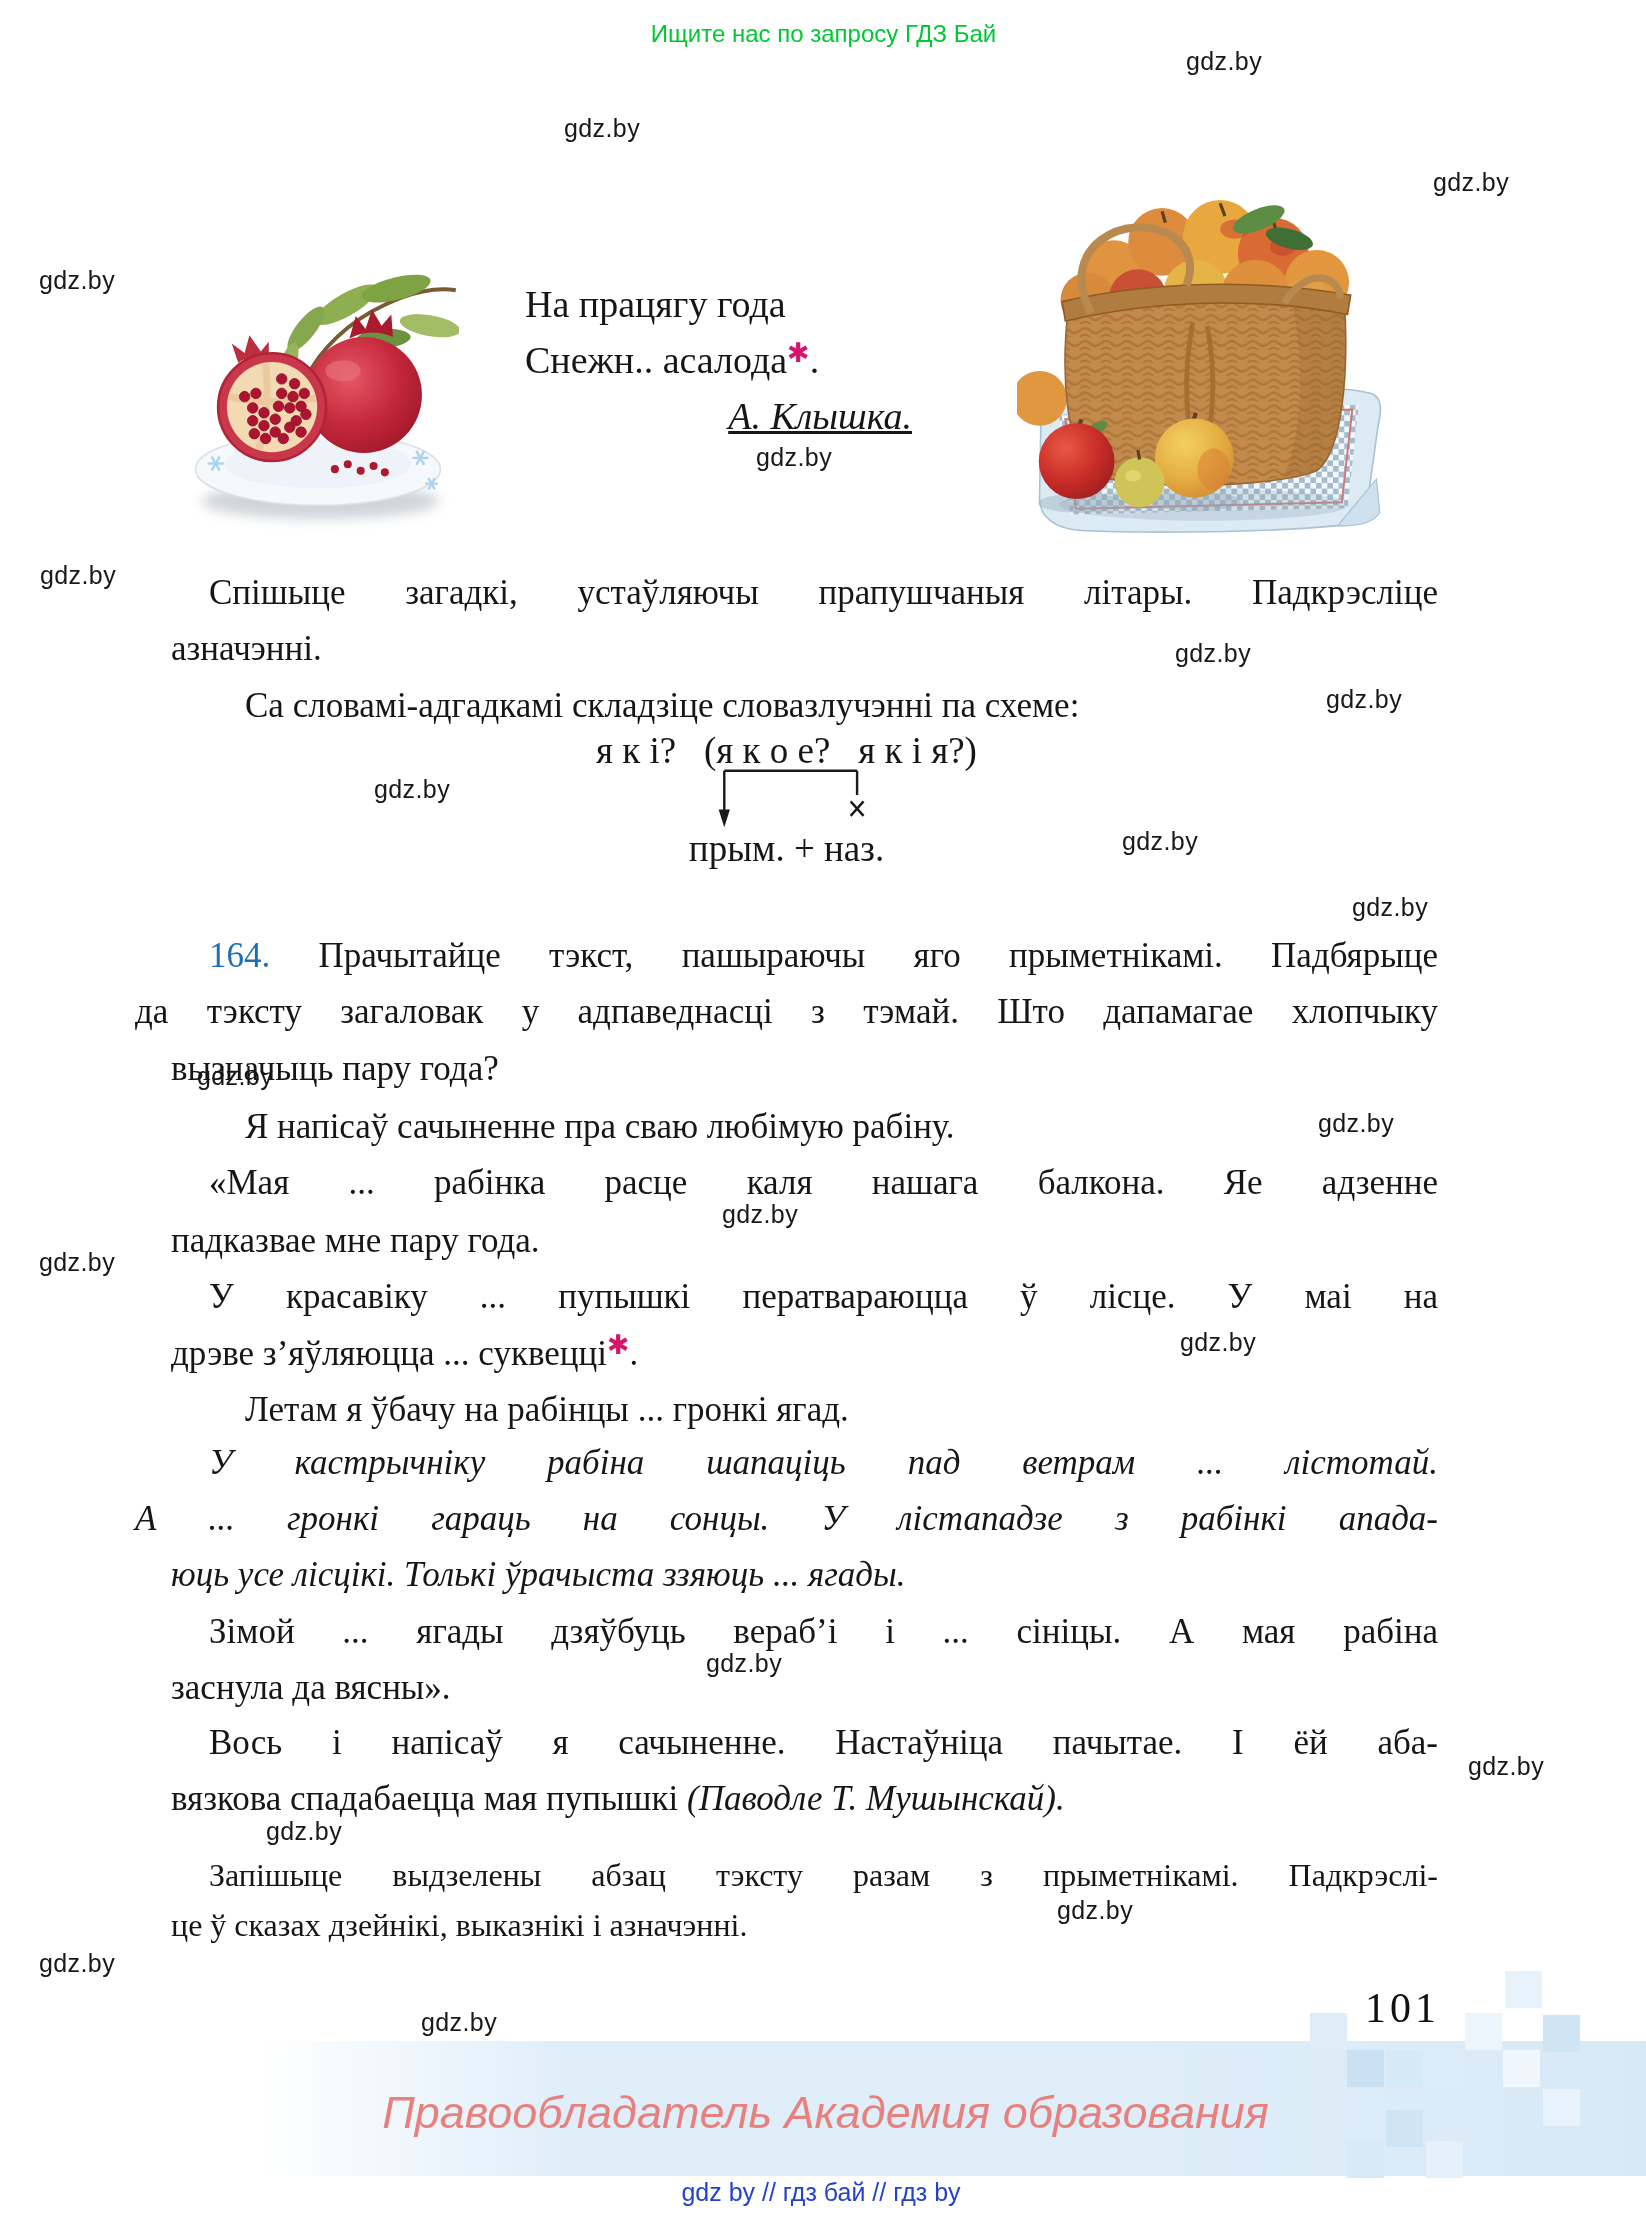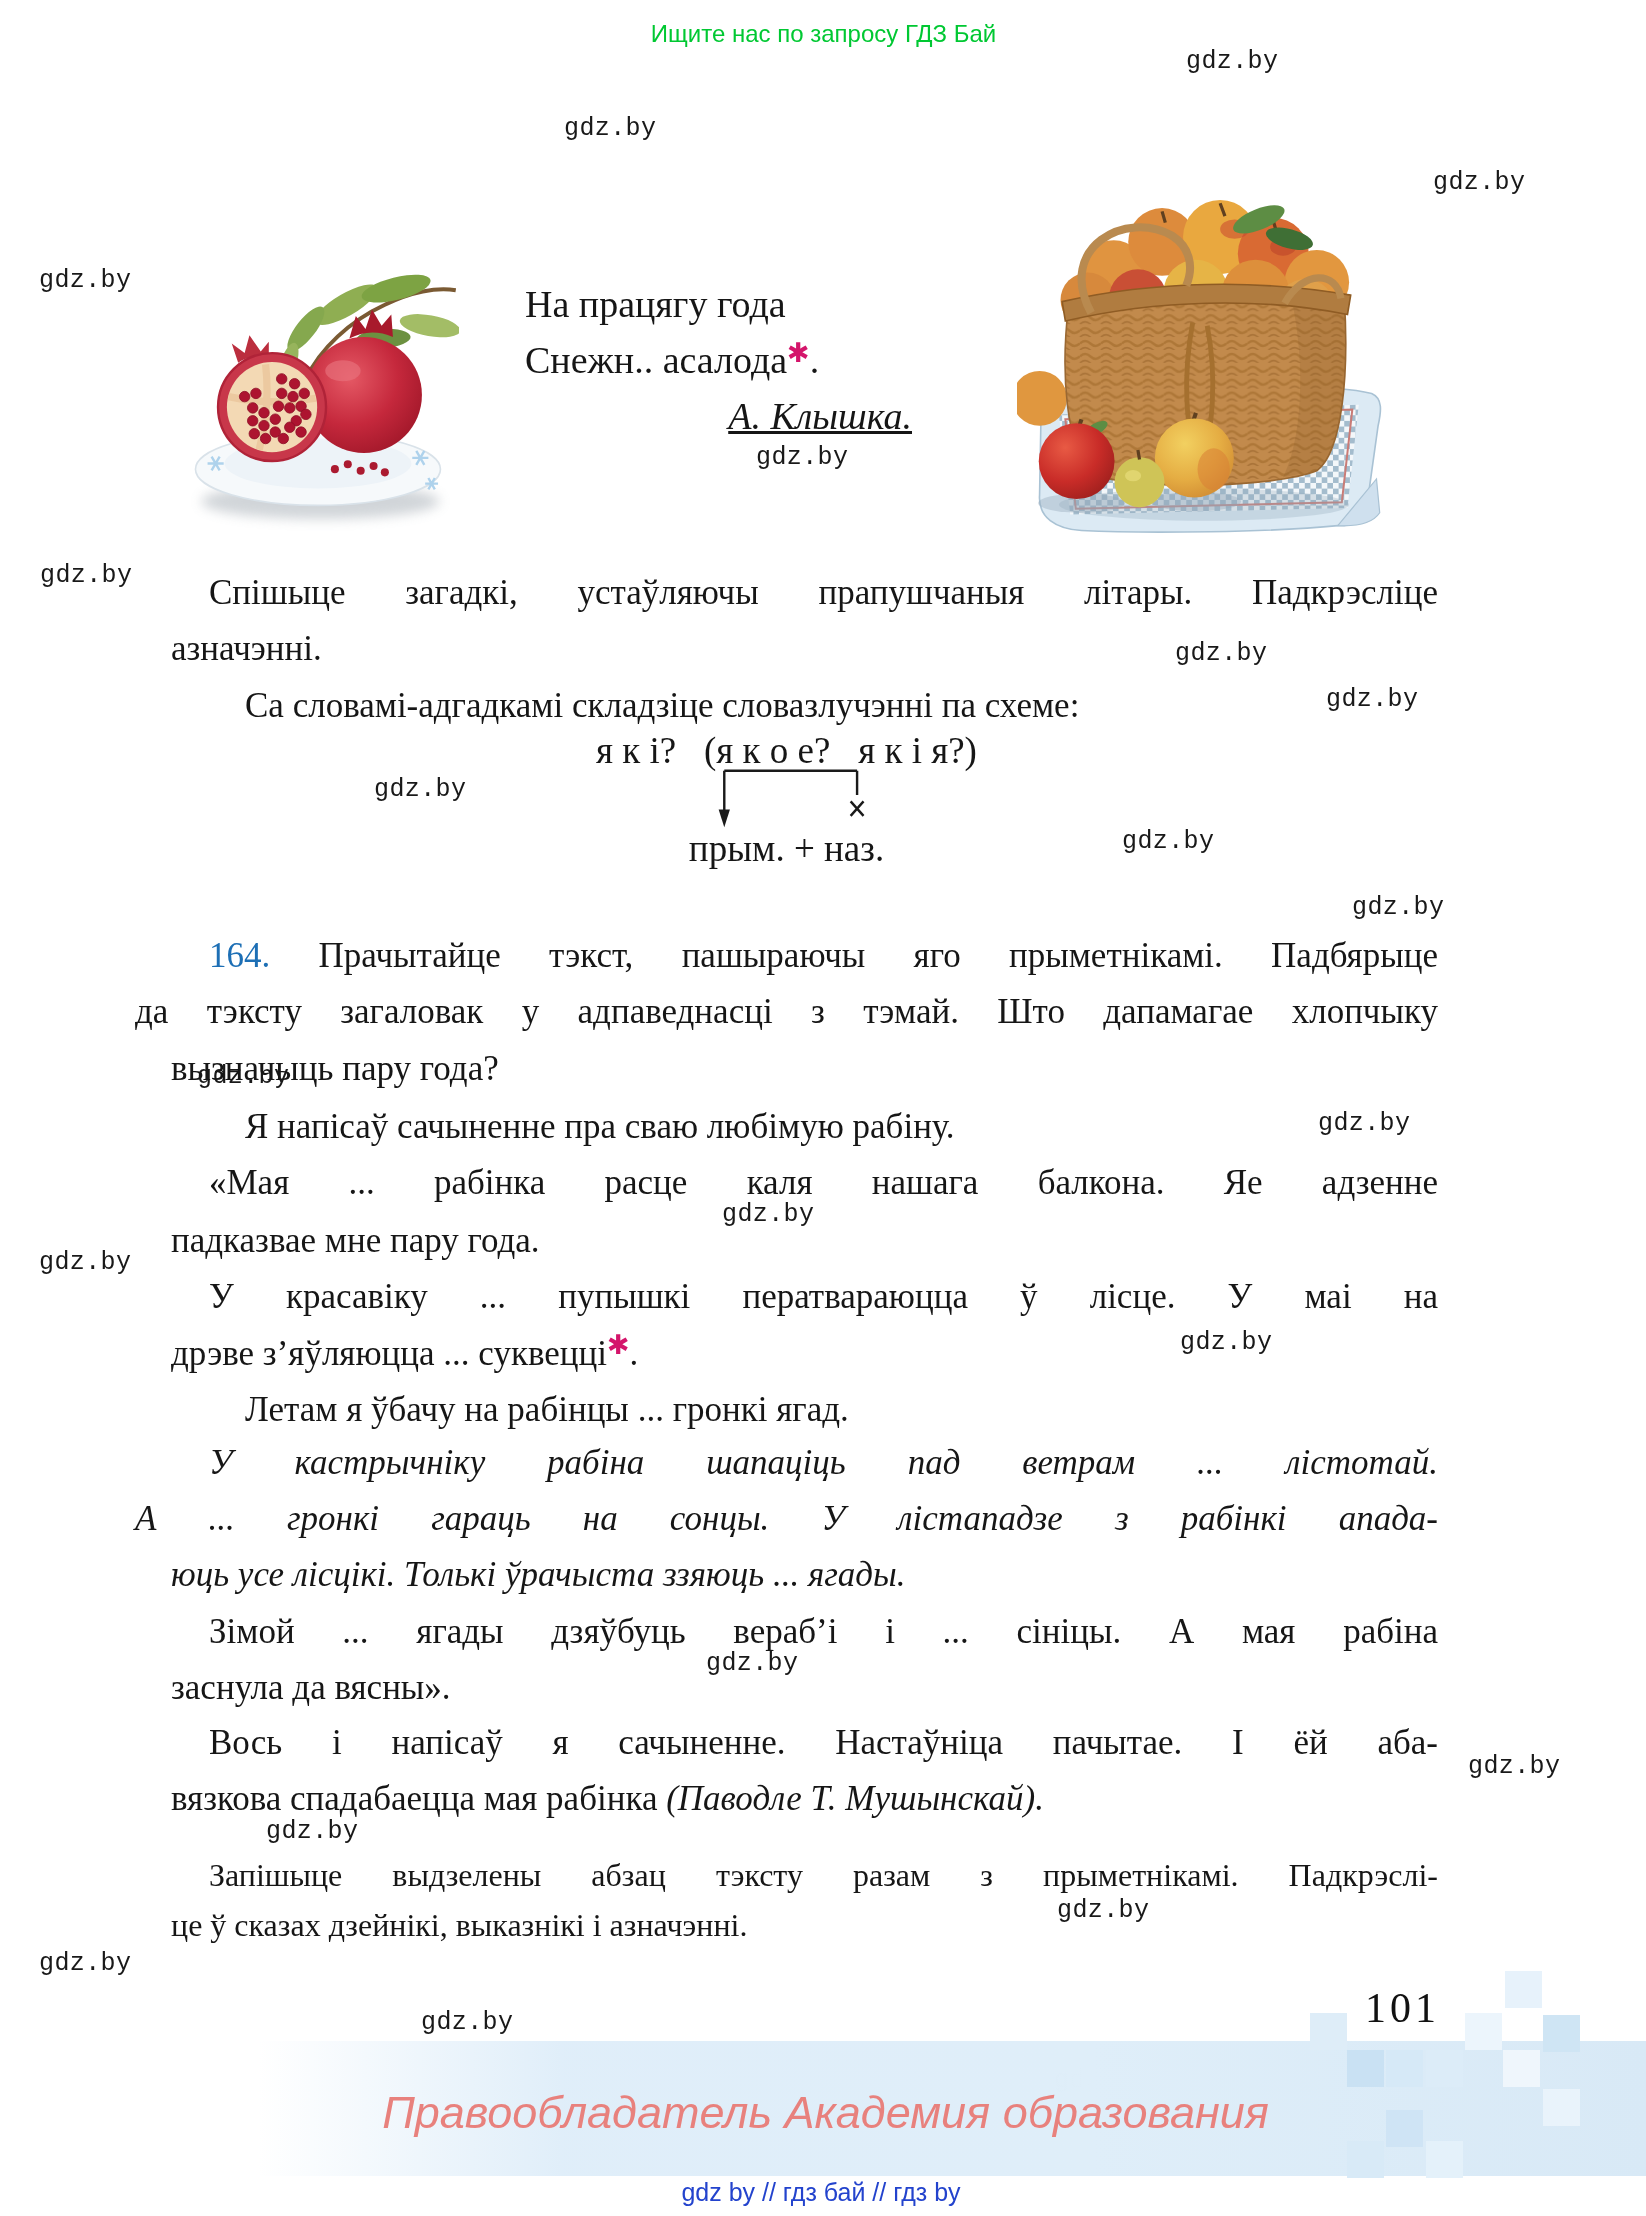--- a/index.html
+++ b/index.html
@@ -1,19 +1,19 @@
 <!DOCTYPE html>
 <html style="font-size:13px"><head>
 <meta charset="utf-8">
 <style>
   html,body{margin:0;padding:0;background:#ffffff;}
   #page{position:relative;width:1647px;height:2216px;background:#ffffff;overflow:hidden;
         font-family:"Liberation Serif","DejaVu Serif",serif;color:#161616;}
   
-  .wm{position:absolute;font-family:Liberation Mono, monospace;
+  .wm{position:absolute;font-family:Liberation Sans, sans-serif;
       font-size:25px;color:#191919;white-space:nowrap;letter-spacing:0.4px;}
   
   #banner{position:absolute;left:650px;top:6.4px;width:347px;text-align:center;white-space:nowrap;
           font-family:Liberation Sans, sans-serif;font-size:24px;color:#00c832;margin-top:14px;}
   
   .poem-line{position:absolute;left:525px;width:387px;font-size:38px;white-space:nowrap;}
   .poem-author{font-style:italic;text-align:right;white-space:nowrap;text-decoration:underline;}
   .ast{color:#d4156b;font-family:"DejaVu Sans",sans-serif;font-size:27px;position:relative;top:-11.3px;}
   
   .tl{position:absolute;left:135px;width:1303px;font-size:35px;line-height:47px;
@@ -252,21 +252,21 @@
   <div class="tl end" style="top:1217px">падказвае мне пару года.</div>
   <div class="tl ind" style="top:1273px">У красавіку ... пупышкі ператвараюцца ў лісце. У маі на</div>
   <div class="tl end" style="top:1330px"><span>дрэве з’яўляюцца ... суквецці</span><span class="ast">✱</span><span>.</span></div>
   <div class="tl ind end" style="top:1386px">Летам я ўбачу на рабінцы ... гронкі ягад.</div>
   <div class="tl ind it" style="top:1439px">У кастрычніку рабіна шапаціць пад ветрам ... лістотай.</div>
   <div class="tl it" style="top:1495px">А ... гронкі гараць на сонцы. У лістападзе з рабінкі апада-</div>
   <div class="tl it end" style="top:1551px">юць усе лісцікі. Толькі ўрачыста ззяюць ... ягады.</div>
   <div class="tl ind" style="top:1608px">Зімой ... ягады дзяўбуць вераб’і і ... сініцы. А мая рабіна</div>
   <div class="tl end" style="top:1664px">заснула да вясны».</div>
   <div class="tl ind" style="top:1719px">Вось і напісаў я сачыненне. Настаўніца пачытае. І ёй аба-</div>
-  <div class="tl end" style="top:1775px"><span>вязкова спадабаецца мая рабінка </span><span class="src">(Паводле Т. Мушынскай).</span></div>
+  <div class="tl end" style="top:1775px"><span>вязкова спадабаецца мая пупышкі </span><span class="src">(Паводле Т. Мушынскай).</span></div>
 
   <div class="tl ind small" style="top:1852px">Запішыце выдзелены абзац тэксту разам з прыметнікамі. Падкрэслі-</div>
   <div class="tl end small" style="top:1902px">це ў сказах дзейнікі, выказнікі і азначэнні.</div>
 
   <div id="band"></div>
   <div>
     <div class="sq" style="left:1505px;top:1971px;background:#e7f2fb"></div>
     <div class="sq" style="left:1310px;top:2013px;background:#deedf8"></div>
     <div class="sq" style="left:1465px;top:2013px;background:#ecf5fc"></div>
     <div class="sq" style="left:1543px;top:2015px;background:#cfe5f4"></div>

